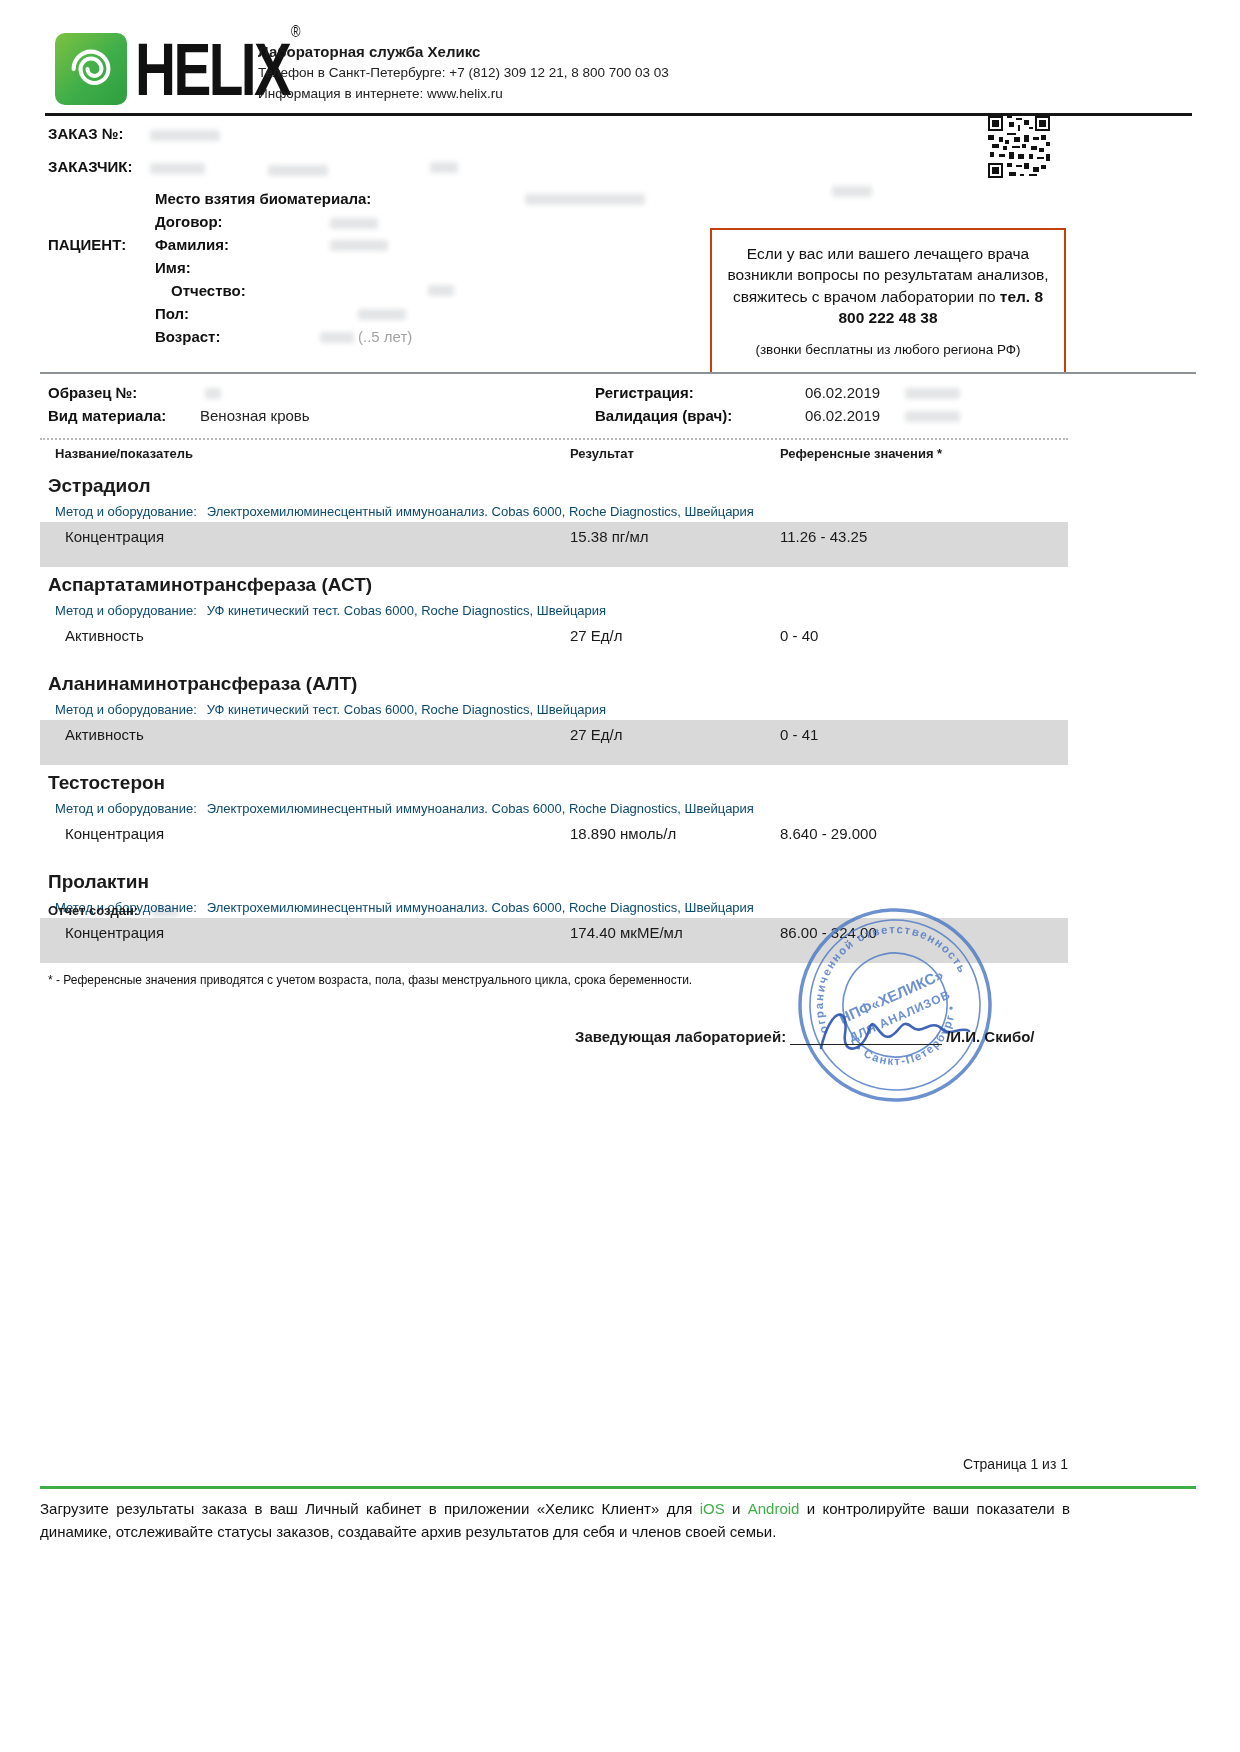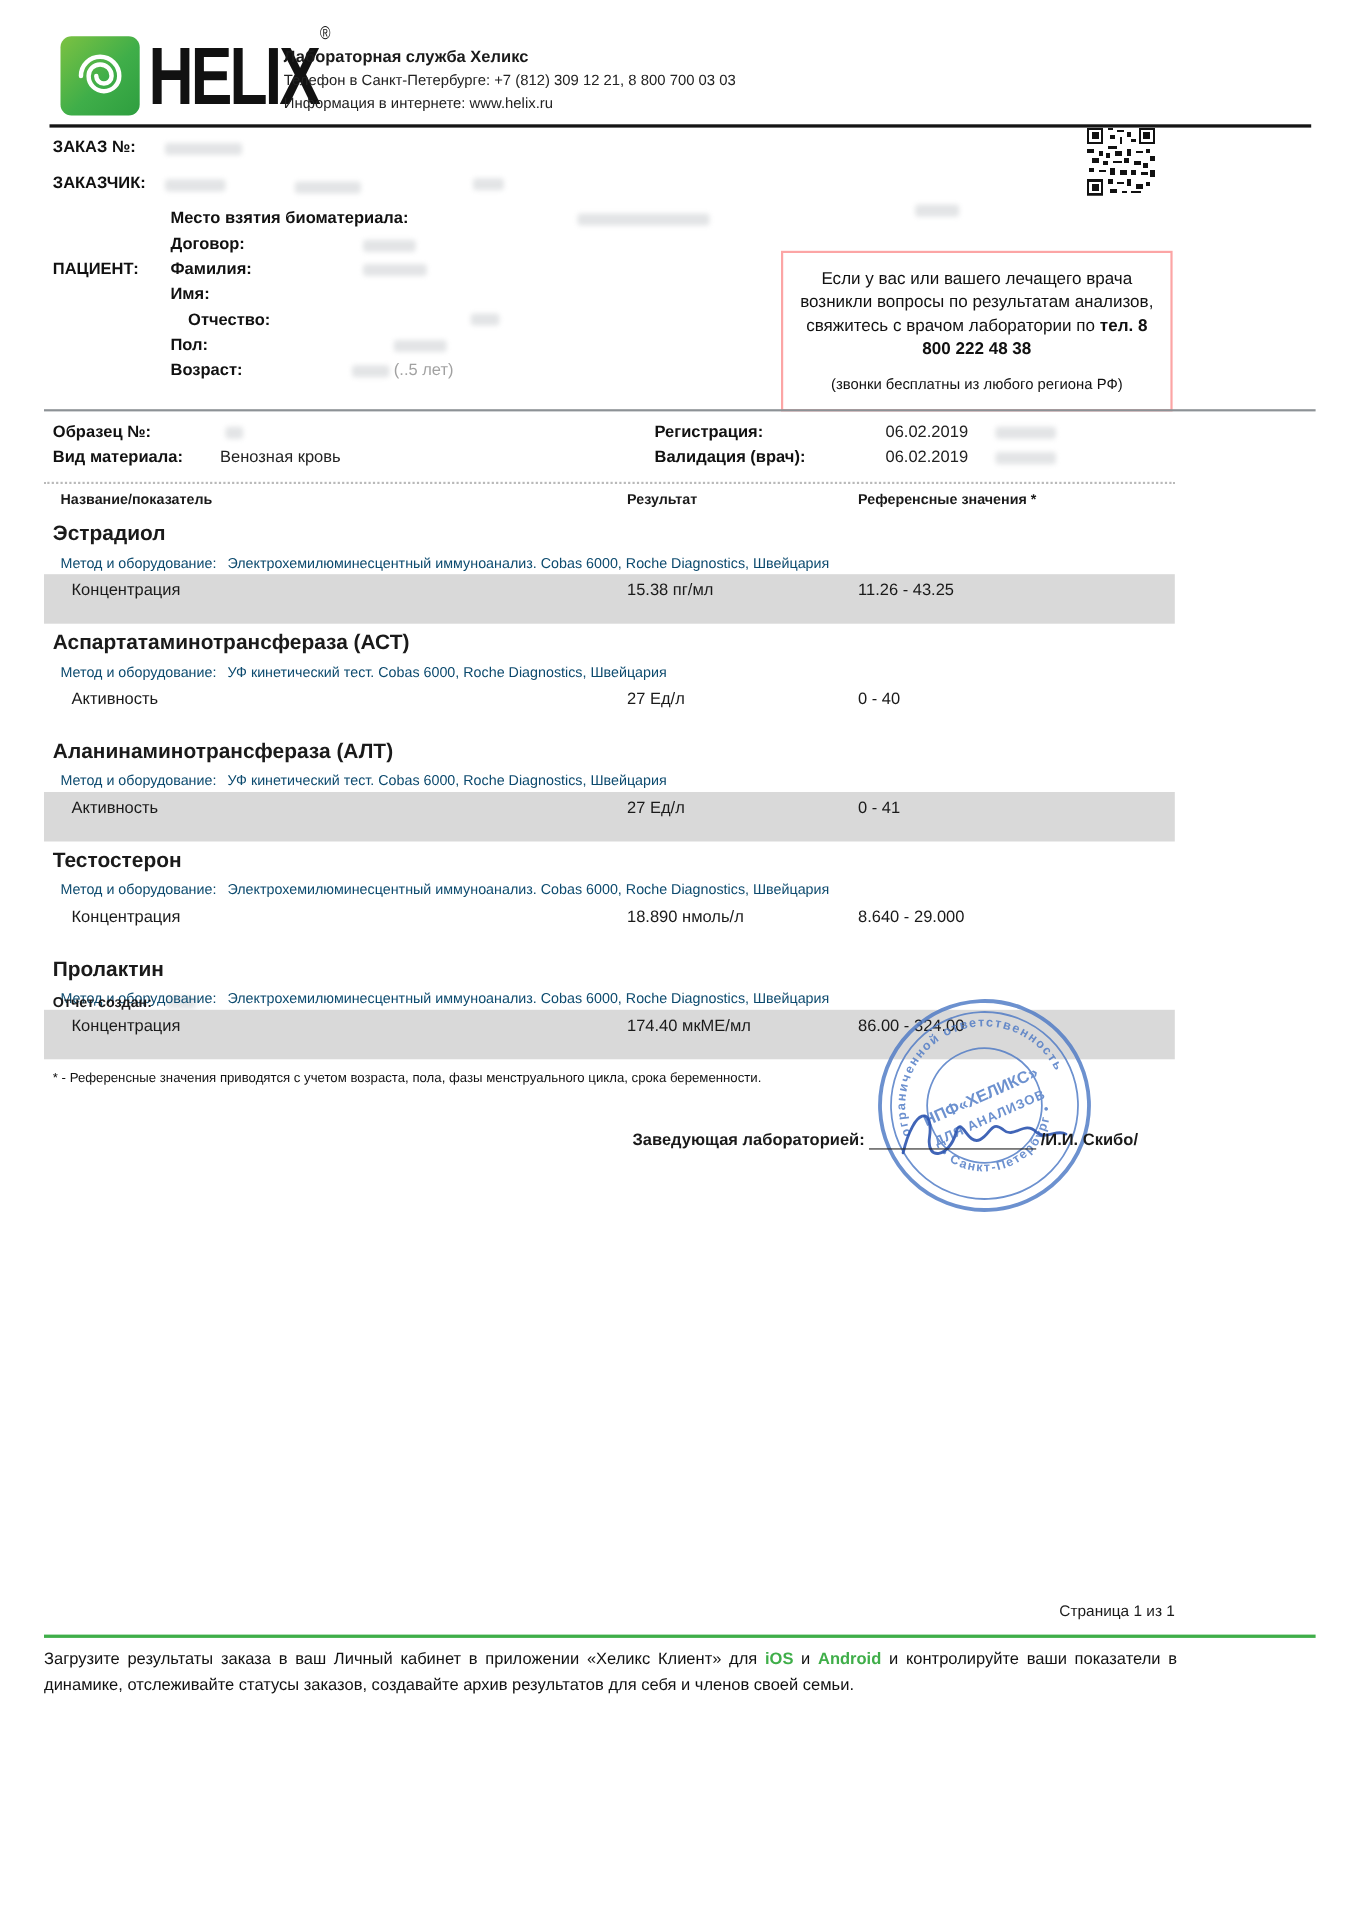--- a/index.html
+++ b/index.html
@@ -30,21 +30,21 @@
   
   .lbl { font-weight:700; font-size:15px; color:#111; position:absolute; white-space:nowrap; }
   .val { font-weight:400; font-size:15px; color:#222; position:absolute; white-space:nowrap; }
   .qr { position:absolute; left:988px; top:116px; width:62px; height:62px; }
   .smudge { position:absolute; height:11px; border-radius:3px; background:#9aa0a6;
             opacity:.28; filter:blur(2.5px); }
   .faint { opacity:.55; color:#555; }
   
   .info-box {
     position:absolute; left:710px; top:228px; width:356px; min-height:136px;
-    border:2px solid #fca5a5; background:#fff; padding:13px 14px;
+    border:2px solid #c2410c; background:#fff; padding:13px 14px;
     text-align:center; font-size:15.5px; line-height:1.38; color:#111;
   }
   .info-box b { font-weight:700; }
   .info-note { display:block; font-size:13.5px; margin-top:12px; }
   .hr-gray { position:absolute; left:40px; top:372px; width:1156px; height:2px; background:#8d9296; }
   .hr-dotted { position:absolute; left:40px; top:438px; width:1028px;
                border-top:2px dotted #b9b9b9; }
   
   .results { position:absolute; left:40px; top:446px; width:1028px; }
   .cols { position:relative; height:22px; }
@@ -64,21 +64,21 @@
            transform:rotate(-24deg); opacity:.82; }
   .autograph { position:absolute; left:815px; top:998px; width:160px; height:70px; opacity:.9; }
   .sig-row { position:absolute; left:575px; top:1028px; display:flex; align-items:flex-end;
              font-size:15px; font-weight:700; }
   .sig-line { width:152px; border-bottom:1.6px solid #222; height:17px; margin:0 4px; }
   
   .page-num { position:absolute; left:40px; top:1456px; width:1028px; text-align:right; font-size:14px; }
   .hr-green { position:absolute; left:40px; top:1486px; width:1156px; height:3px; background:#3fae49; }
   .footer-text { position:absolute; left:40px; top:1498px; width:1030px; font-size:15px;
                  line-height:1.5; text-align:justify; color:#111; }
-  .footer-text .green { color:#3fae49; font-weight:700; }
+  .footer-text .green { color:#3fae49; font-weight:400; }
 </style>
 </head>
 <body>
 
 <div class="page">
 
   <div class="logo">
     <div class="logo-mark">
       <svg width="58" height="58" viewBox="0 0 100 100">
         <path d="M 20 50 A 30 30 0 1 1 80 50 A 24 24 0 1 1 32 50 A 18 18 0 1 1 68 50 A 12 12 0 1 1 44 50" fill="none" stroke="#ffffff" stroke-width="7" stroke-linecap="round"></path>

